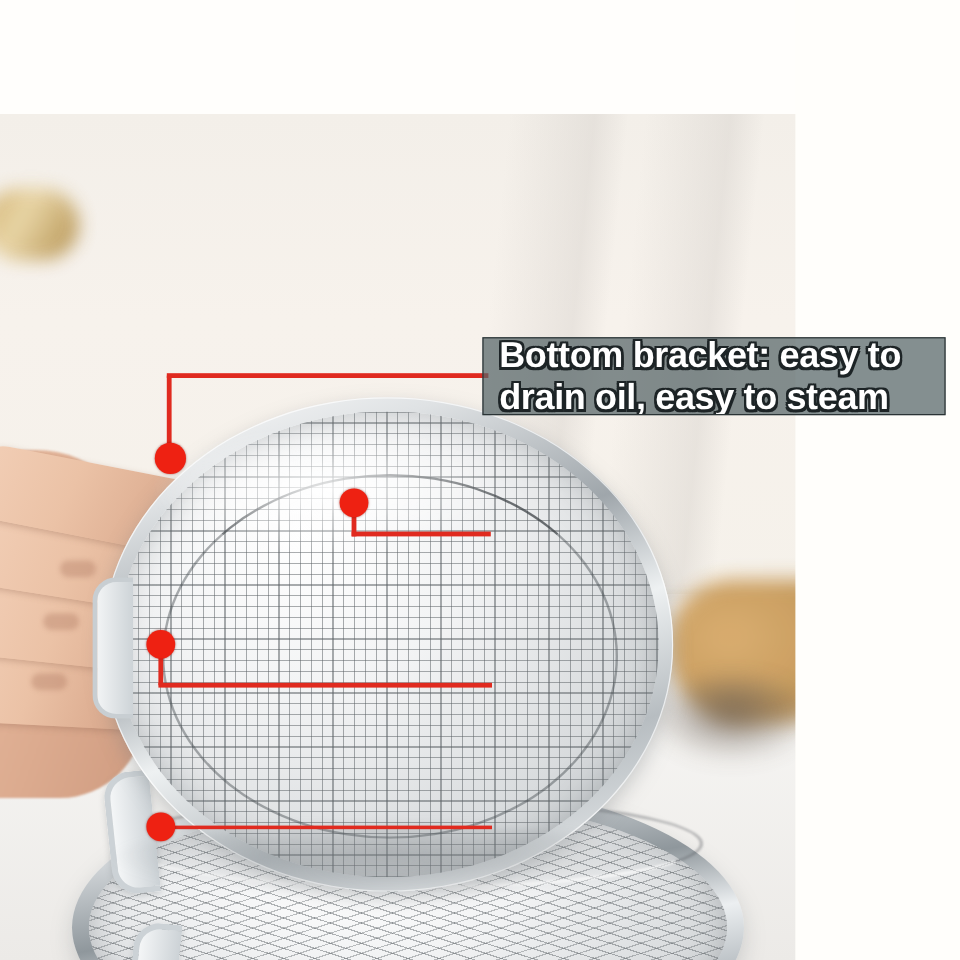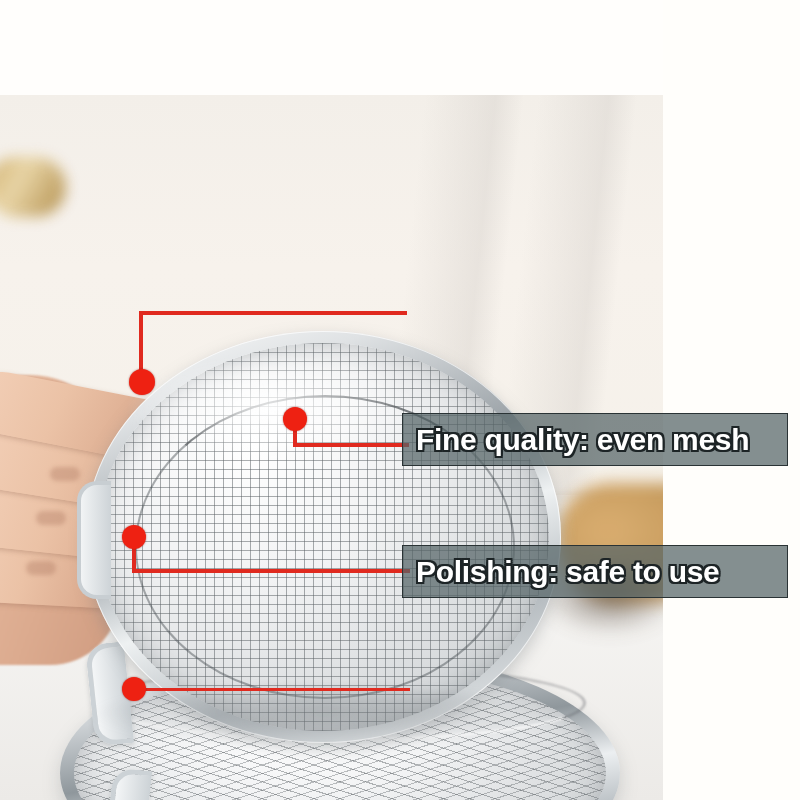--- a/index.html
+++ b/index.html
@@ -287,20 +287,18 @@
   <div class="lead" id="lead-2v"></div>
   <div class="dot sm" id="dot-2"></div>
 
   <div class="lead" id="lead-3h"></div>
   <div class="lead" id="lead-3v"></div>
   <div class="dot sm" id="dot-3"></div>
 
   <div class="lead" id="lead-4h"></div>
   <div class="dot sm" id="dot-4"></div>
 
-  <div class="banner" id="banner-2">
-    <span>Fine quality: even mesh</span>
+  <div class="banner" id="banner-1">
+    <span>Bottom bracket: easy to
+drain oil, easy to steam</span>
   </div>
-  <div class="banner" id="banner-3">
-    <span>Polishing: safe to use</span>
-  </div>
 
 </div>
 
 </body></html>

